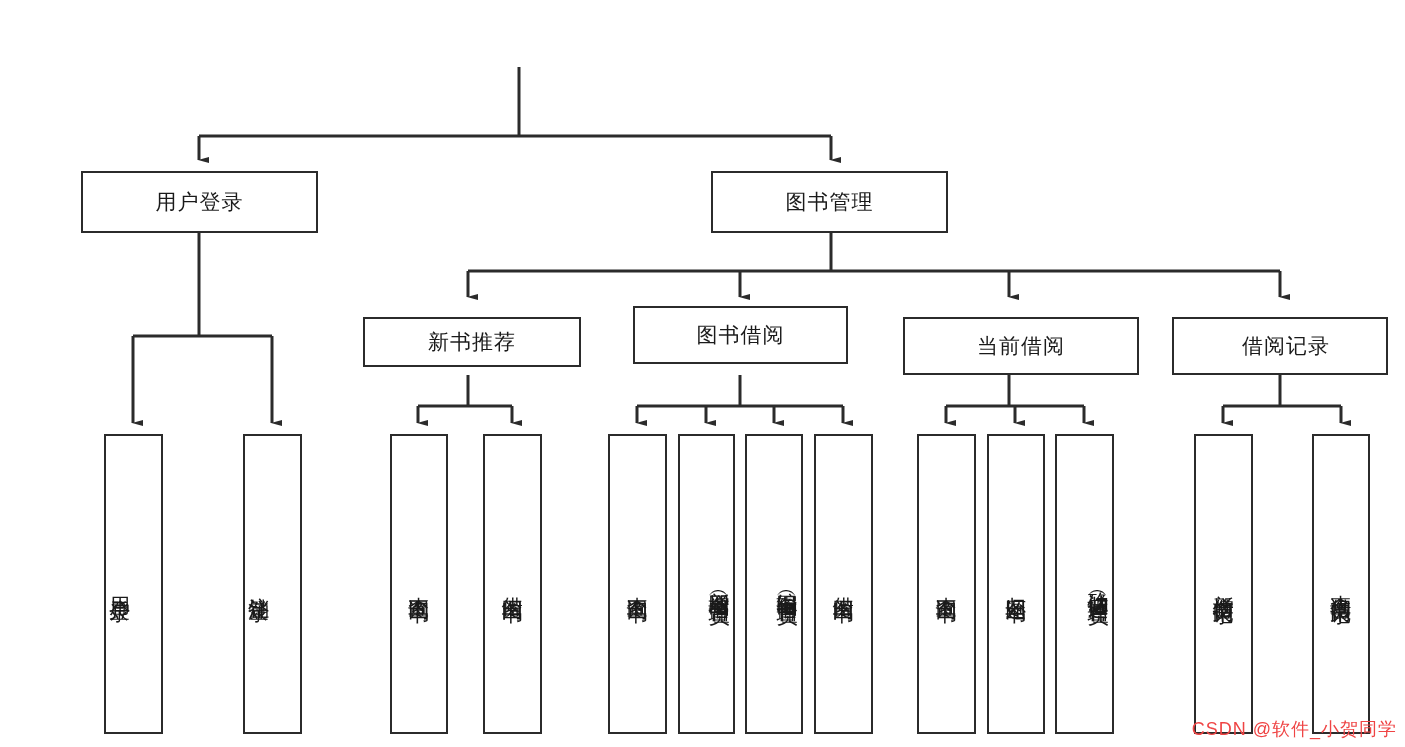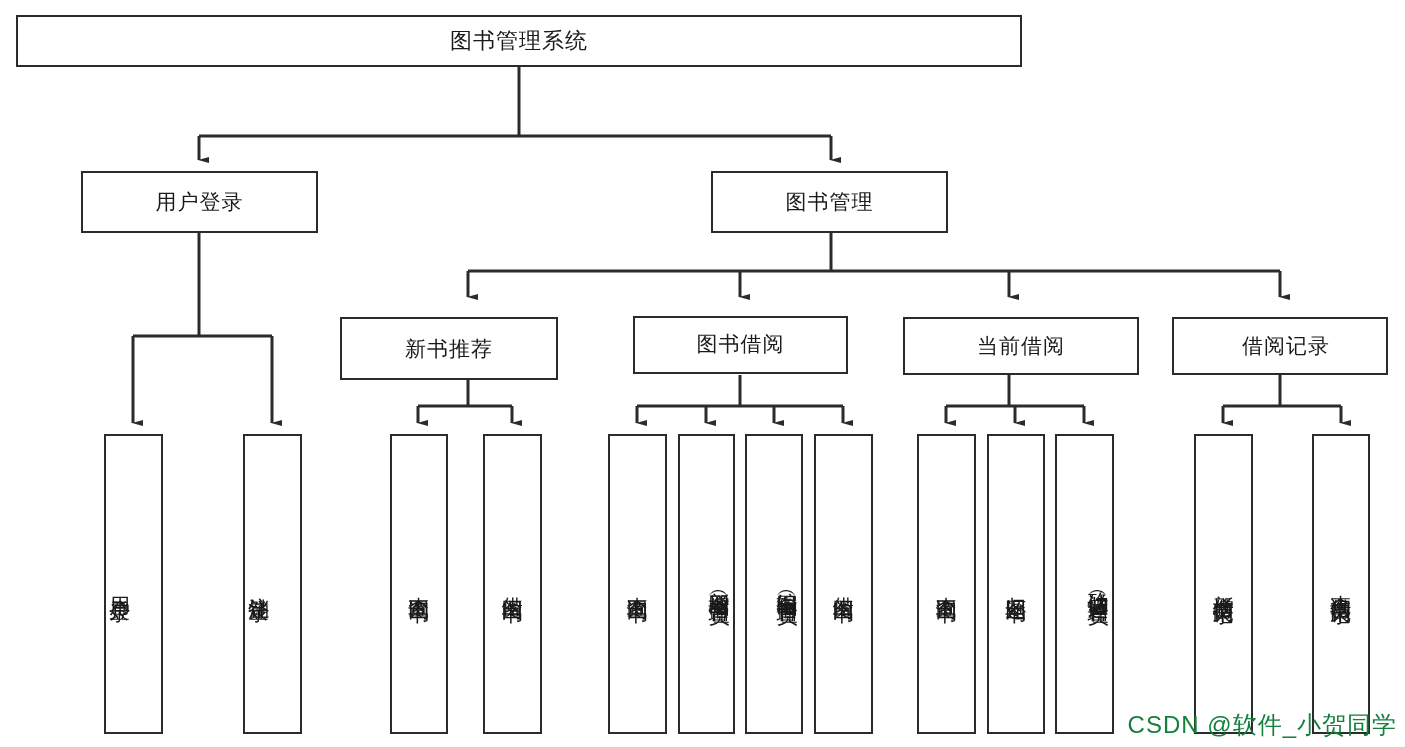--- a/index.html
+++ b/index.html
@@ -39,22 +39,22 @@
     letter-spacing:2px;
     padding:6px 0;
   }
   .node.v.mid{ align-items:center; }
   .node.v.bot{ align-items:flex-end; }
   .node.v.top{ align-items:flex-start; }
 
   .watermark{
     position:absolute;
     right:8px;bottom:6px;
-    font-size:24px;
-    color:#15803d;
+    font-size:18px;
+    color:#ef4444;
     letter-spacing:1px;
     white-space:nowrap;
     margin-top:20px;
   }
 </style>
 </head>
 <body>
 
 <div id="canvas">
 
@@ -101,35 +101,32 @@
       <path d="M1015,406 L1015,423" marker-end="url(#arw)"></path>
       <path d="M1084,406 L1084,423" marker-end="url(#arw)"></path>
 
       <path d="M1280,375 L1280,406"></path>
       <path d="M1223,406 L1341,406"></path>
       <path d="M1223,406 L1223,423" marker-end="url(#arw)"></path>
       <path d="M1341,406 L1341,423" marker-end="url(#arw)"></path>
     </g>
   </svg>
 
-  <div class="node h title" style="left:16px;top:15px;width:1006px;height:52px;">
-    <span>图书管理系统</span>
-  </div>
 
   <div class="node h" style="left:81px;top:171px;width:237px;height:62px;">
     <span>用户登录</span>
   </div>
   <div class="node h" style="left:711px;top:171px;width:237px;height:62px;align-items:center;">
     <span>图书管理</span>
   </div>
 
-  <div class="node h" style="left:340px;top:317px;width:218px;height:63px;">
+  <div class="node h" style="left:363px;top:317px;width:218px;height:50px;">
     <span>新书推荐</span>
   </div>
-  <div class="node h" style="left:633px;top:316px;width:215px;height:58px;font-family:Liberation Serif, serif;">
+  <div class="node h" style="left:633px;top:306px;width:215px;height:58px;">
     <span>图书借阅</span>
   </div>
   <div class="node h" style="left:903px;top:317px;width:236px;height:58px;">
     <span>当前借阅</span>
   </div>
   <div class="node h" style="left:1172px;top:317px;width:216px;height:58px;padding-left:12px;">
     <span>借阅记录</span>
   </div>
 
   <div class="node v bot" style="left:104px;top:434px;width:59px;height:300px;">

